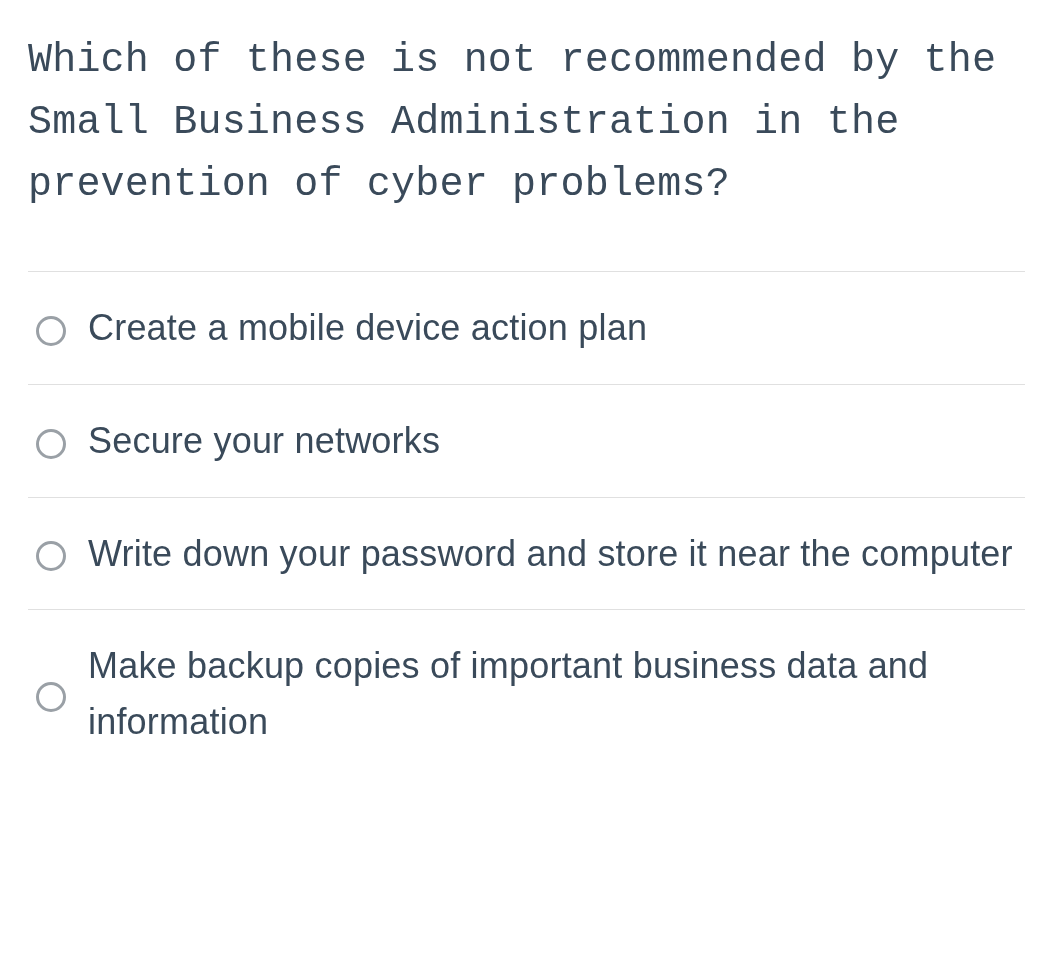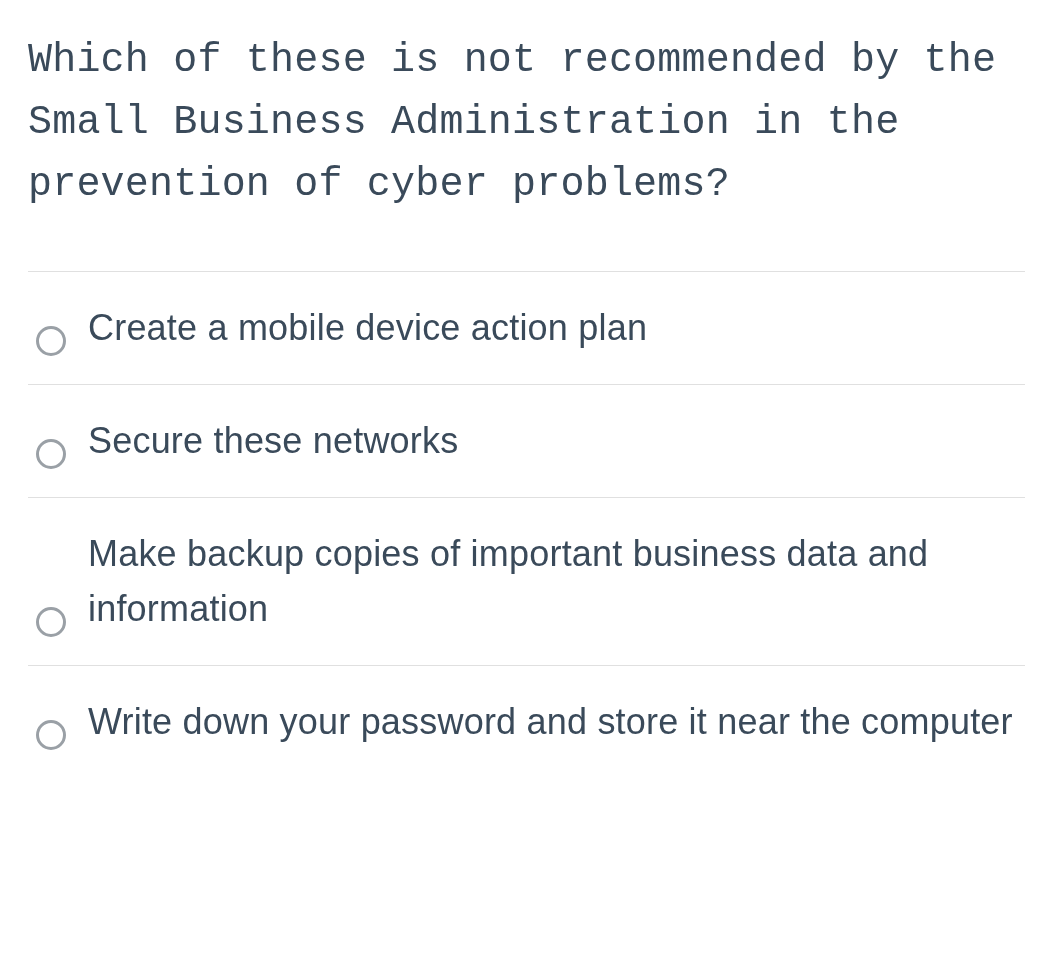--- a/index.html
+++ b/index.html
@@ -21,21 +21,21 @@
       line-height: 1.55;
       margin-bottom: 55px;
       letter-spacing: 0.2px;
       font-family: Liberation Mono, monospace;
     }
     .options-container {
       border-top: 1px solid #e0e0e0;
     }
     .option-row {
       display: flex;
-      align-items: flex-end;
+      align-items: center;
       padding: 28px 8px;
       border-bottom: 1px solid #e0e0e0;
       cursor: pointer;
     }
     .option-row:last-child {
       border-bottom: none;
     }
     .radio-circle {
       width: 30px;
       height: 30px;
@@ -58,23 +58,23 @@
 
 <div class="question-text">Which of these is not recommended by the Small Business Administration in the prevention of cyber problems?</div>
 
 <div class="options-container">
   <div class="option-row">
     <div class="radio-circle"></div>
     <div class="option-label">Create a mobile device action plan</div>
   </div>
   <div class="option-row">
     <div class="radio-circle"></div>
-    <div class="option-label">Secure these networks</div>
+    <div class="option-label">Secure your networks</div>
+  </div>
+  <div class="option-row">
+    <div class="radio-circle"></div>
+    <div class="option-label">Write down your password and store it near the computer</div>
   </div>
   <div class="option-row">
     <div class="radio-circle"></div>
     <div class="option-label">Make backup copies of important business data and information</div>
   </div>
-  <div class="option-row">
-    <div class="radio-circle"></div>
-    <div class="option-label">Write down your password and store it near the computer</div>
-  </div>
 </div>
 
 </body></html>

